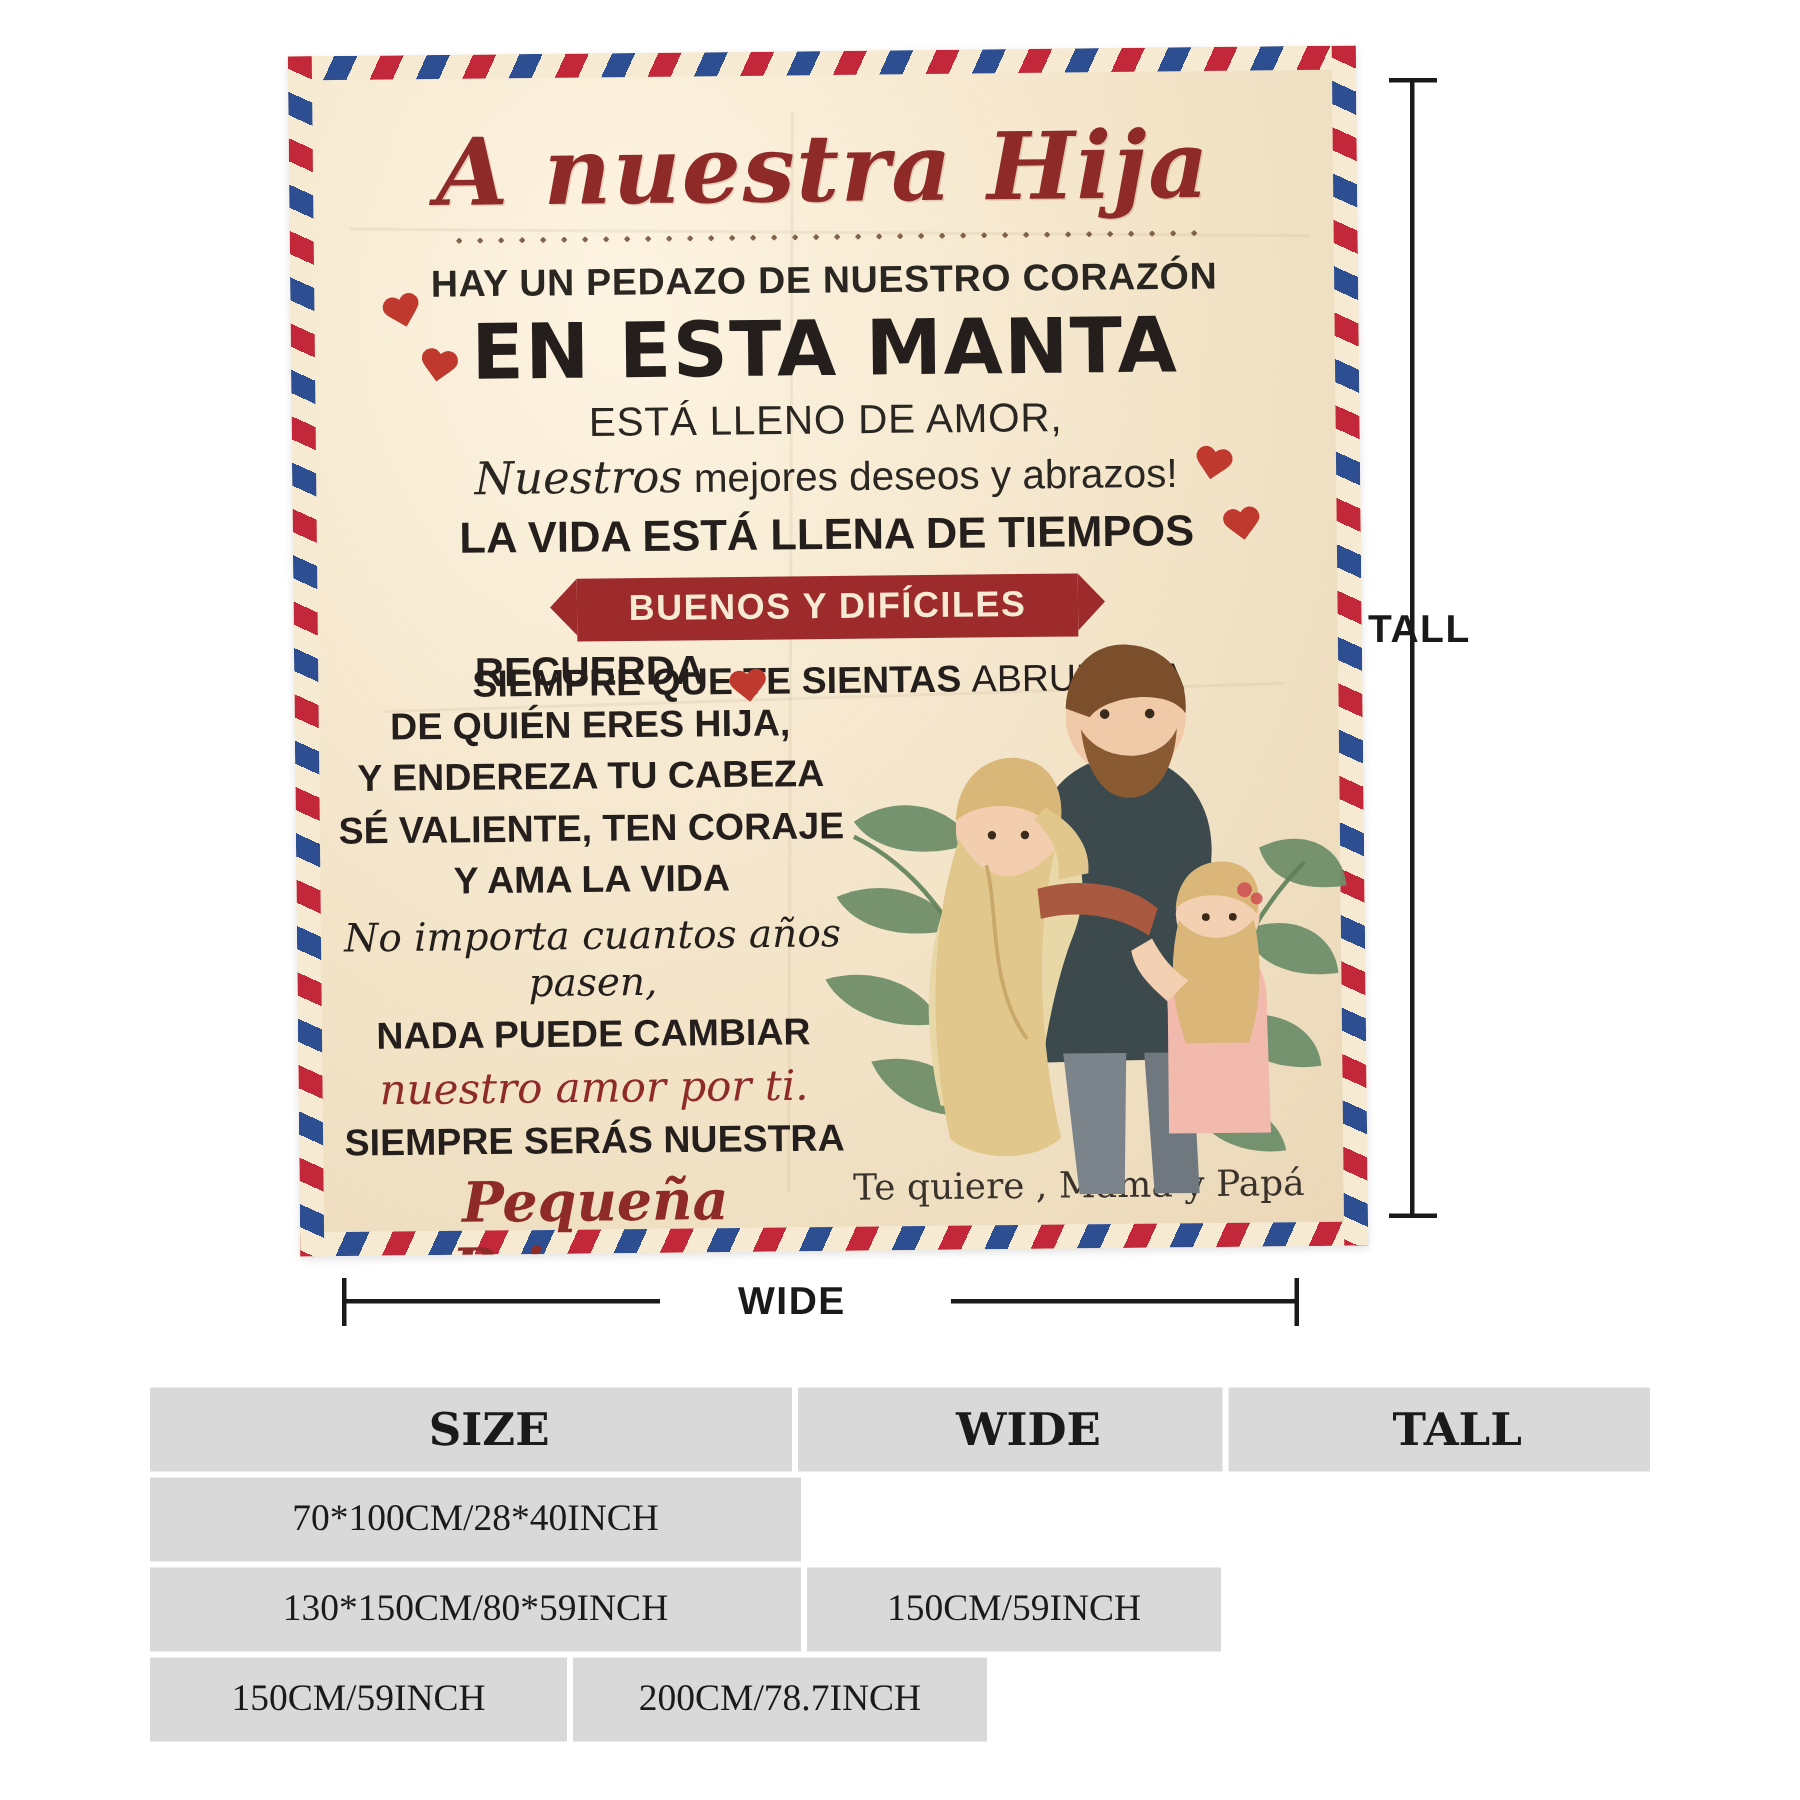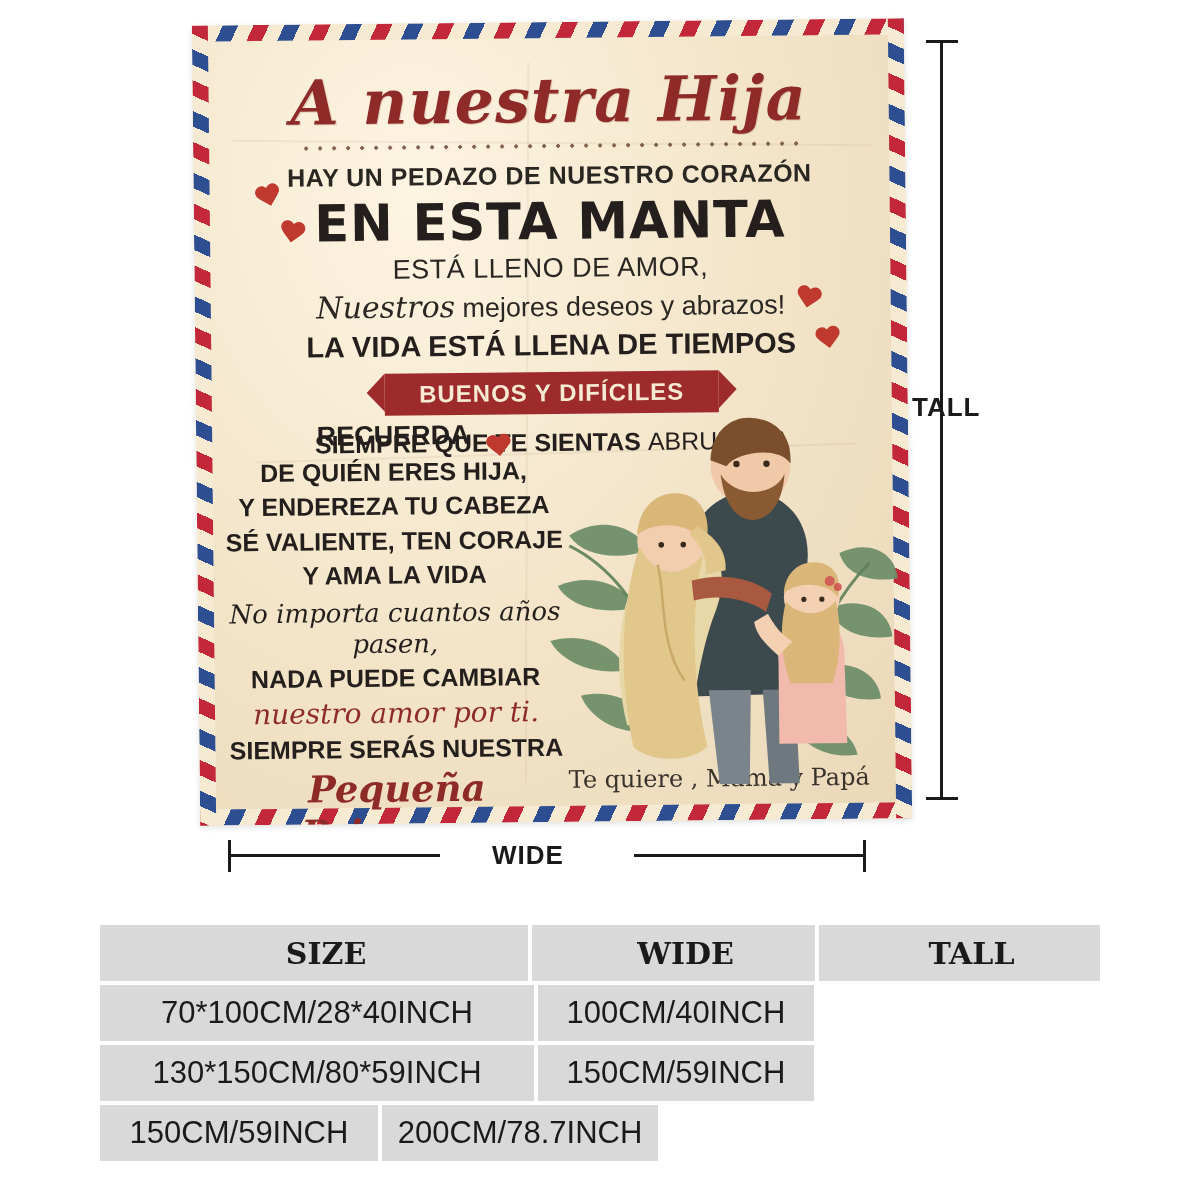--- a/index.html
+++ b/index.html
@@ -3,21 +3,21 @@
 <meta charset="utf-8">
 <style>
   html,body{margin:0;padding:0;}
   body{
     width:1200px;height:1200px;background:#fff;
     font-family:"Liberation Sans", sans-serif;
     position:relative;overflow:hidden;
   }
 
   
-  #product-area{position:absolute;left:0;top:0;width:969px;height:900px;}
+  #product-area{position:absolute;left:0;top:12px;width:969px;height:900px;}
 
   
   #blanket{
     position:absolute;left:196px;top:22px;width:712px;height:800px;
     background:#f6ead2;
     box-shadow:0 2px 6px rgba(0,0,0,.12);
     transform:rotate(-0.6deg);
     overflow:hidden;
   }
   
@@ -118,21 +118,21 @@
     position:absolute;font-weight:bold;font-size:26px;color:#1a1a1a;
     letter-spacing:1px;
   }
 
   
   #size-table{position:absolute;left:100px;top:925px;width:1000px;}
   .trow{display:flex;gap:4px;margin-bottom:4px;}
   .tcell{
     background:#d9d9d9;color:#1a1a1a;
     display:flex;align-items:center;justify-content:center;
-    font-size:31px;height:56px;
+    font-size:25px;height:56px;font-family:Liberation Serif, serif;
   }
   .tcell.hd{font-weight:bold;font-size:30px;font-family:"DejaVu Serif",serif;padding-left:24px;}
   .c1{width:434px;}
   .c2{width:278px;}
   .c3{width:276px;}
 </style>
 </head>
 <body>
 
 <div id="product-area">
@@ -257,21 +257,20 @@
 </div>
 
 <div id="size-table">
   <div class="trow">
     <div class="tcell hd c1">SIZE</div>
     <div class="tcell hd c2">WIDE</div>
     <div class="tcell hd c3">TALL</div>
   </div>
   <div class="trow">
     <div class="tcell c1">70*100CM/28*40INCH</div>
-    <div class="tcell c3">100CM/40INCH</div>
   </div>
   <div class="trow">
     <div class="tcell c1">130*150CM/80*59INCH</div>
     <div class="tcell c3">150CM/59INCH</div>
   </div>
   <div class="trow">
     <div class="tcell c2">150CM/59INCH</div>
     <div class="tcell c3">200CM/78.7INCH</div>
   </div>
 </div>

